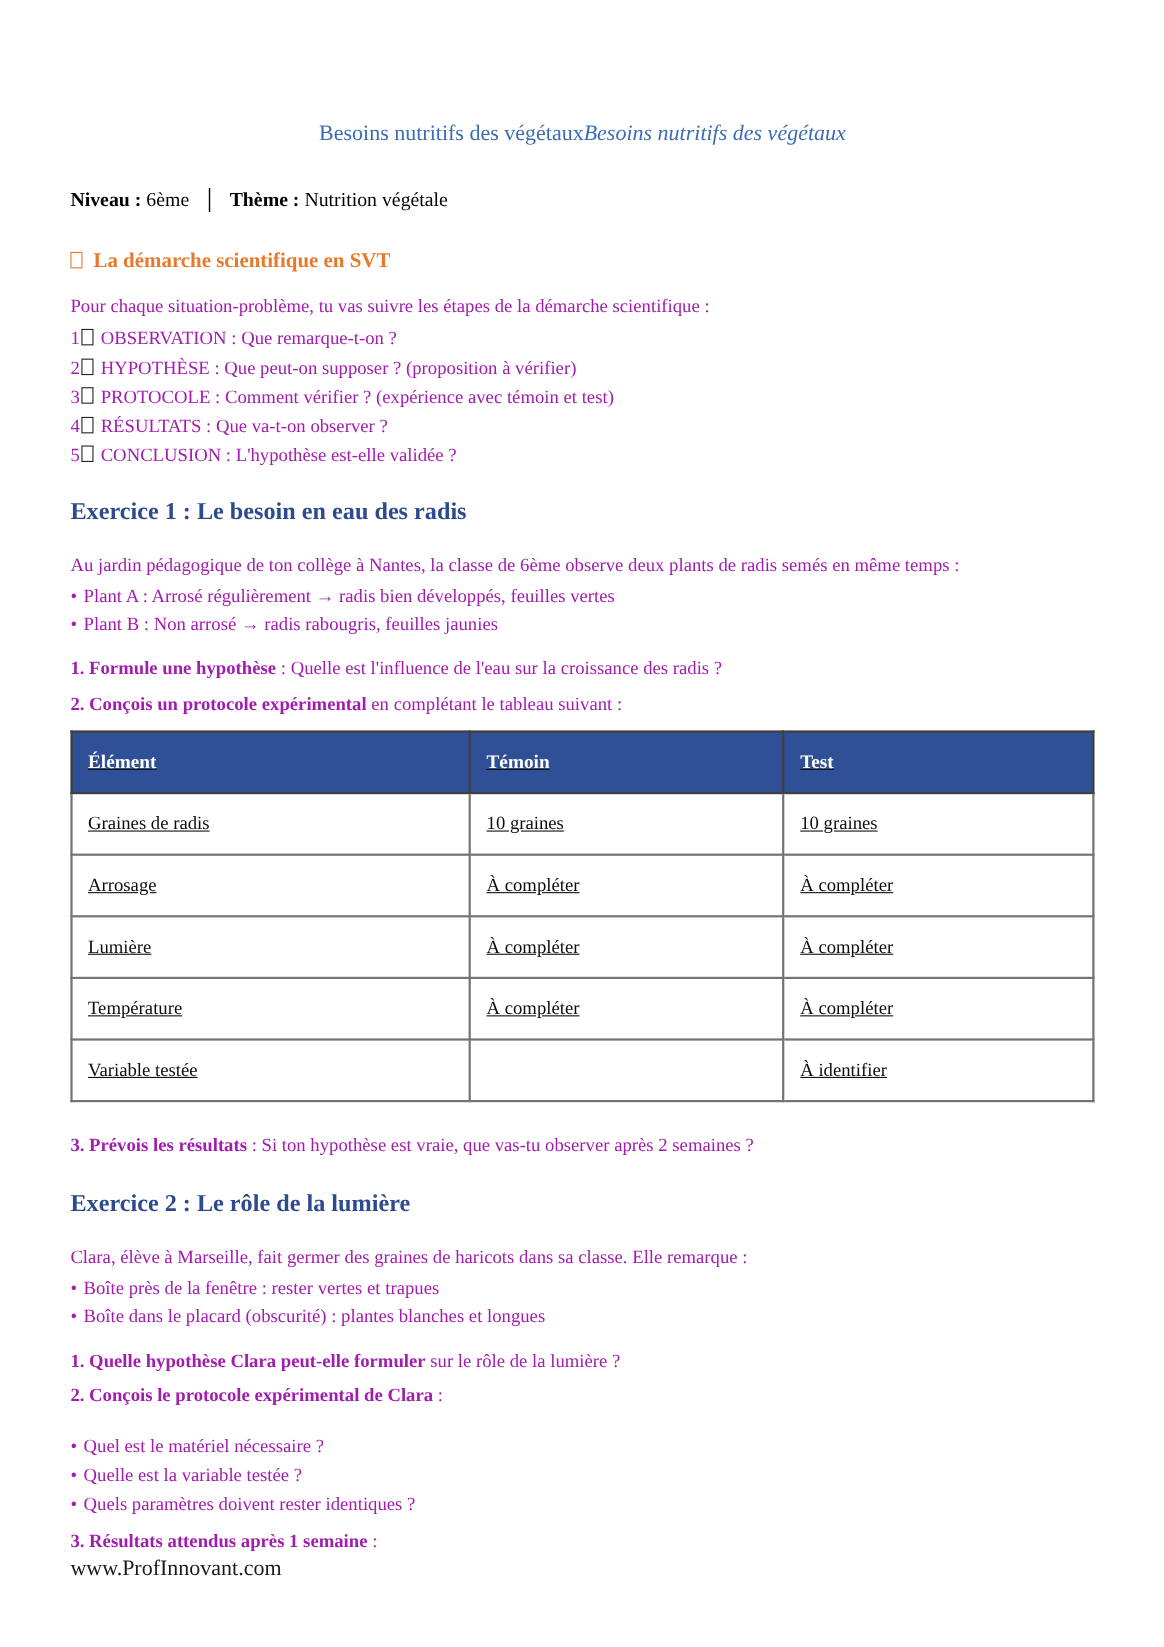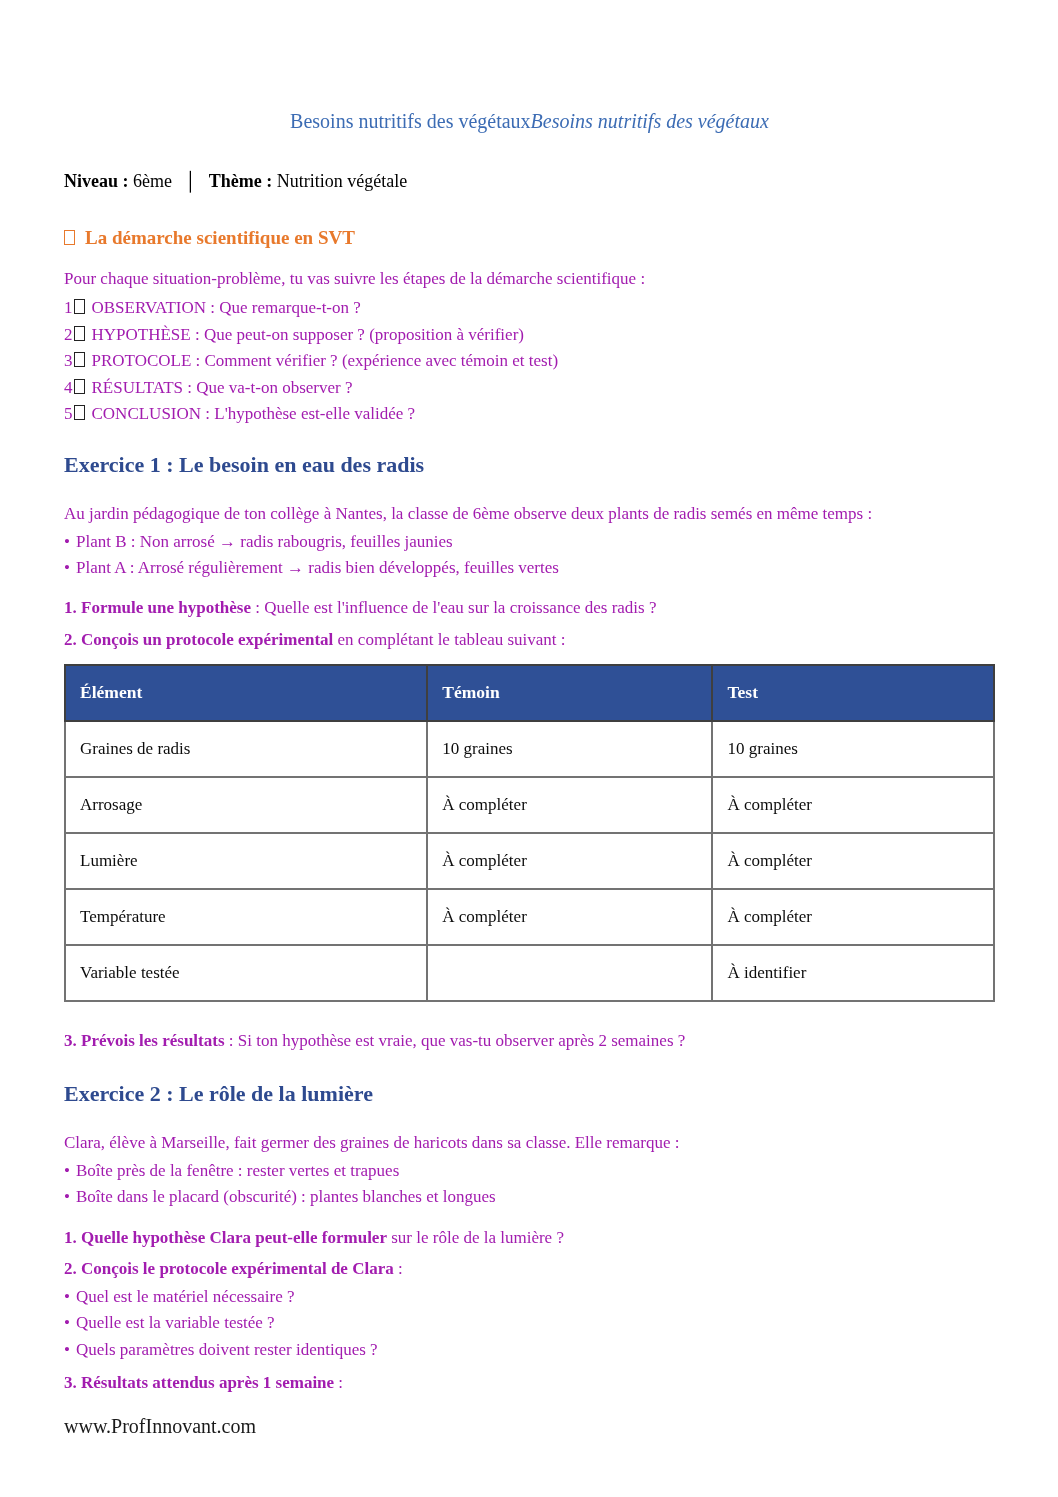--- a/index.html
+++ b/index.html
@@ -66,26 +66,27 @@
   .bullet-line { line-height:26.5px; }
   .bullet-line .b { margin-right:6px; }
   .q { line-height:26px; }
   .q b { font-weight:bold; }
   .q1 { margin-top:13px; }
   .q2 { margin-top:6px; }
   .q3 { margin-top:26px; }
   .q1b { margin-top:14px; }
   .q2b { margin-top:5px; }
   .q3b { margin-top:7px; }
-  .sub-bullets { margin-top:2px;font-family:Liberation Serif, serif; }
+  .sub-bullets { margin-top:20px;font-family:Liberation Serif, serif; }
   table.protocol {
     width:100%;
     border-collapse:collapse;
     margin-top:11px;
     table-layout:fixed;
+    text-decoration:underline;
   }
   table.protocol th {
     background:#2F5096;
     color:#ffffff;
     font-weight:bold;
     font-size:17.5px;
     text-align:left;
     height:56px;
     padding:0 14px;
     border:2px solid #3F3F3F;
@@ -134,22 +135,22 @@
     <div class="step-line"><span>3</span><span class="step-tofu"></span><span>PROTOCOLE : Comment vérifier ? (expérience avec témoin et test)</span></div>
     <div class="step-line"><span>4</span><span class="step-tofu"></span><span>RÉSULTATS : Que va-t-on observer ?</span></div>
     <div class="step-line"><span>5</span><span class="step-tofu"></span><span>CONCLUSION : L'hypothèse est-elle validée ?</span></div>
   </div>
 
   <h2 class="ex-h ex1-h">Exercice 1 : Le besoin en eau des radis</h2>
 
   <p class="body-text para">Au jardin pédagogique de ton collège à Nantes, la classe de 6ème observe deux plants de radis semés en même temps :</p>
 
   <div class="bullets body-text">
+    <div class="bullet-line"><span class="b">•</span><span>Plant A : Arrosé régulièrement → radis bien développés, feuilles vertes</span></div>
     <div class="bullet-line"><span class="b">•</span><span>Plant B : Non arrosé → radis rabougris, feuilles jaunies</span></div>
-    <div class="bullet-line"><span class="b">•</span><span>Plant A : Arrosé régulièrement → radis bien développés, feuilles vertes</span></div>
   </div>
 
   <p class="body-text q q1"><b>1. Formule une hypothèse</b><span> : Quelle est l'influence de l'eau sur la croissance des radis ?</span></p>
   <p class="body-text q q2"><b>2. Conçois un protocole expérimental</b><span> en complétant le tableau suivant :</span></p>
 
   <table class="protocol">
     <thead>
       <tr>
         <th class="c1">Élément</th>
         <th class="c2">Témoin</th>

